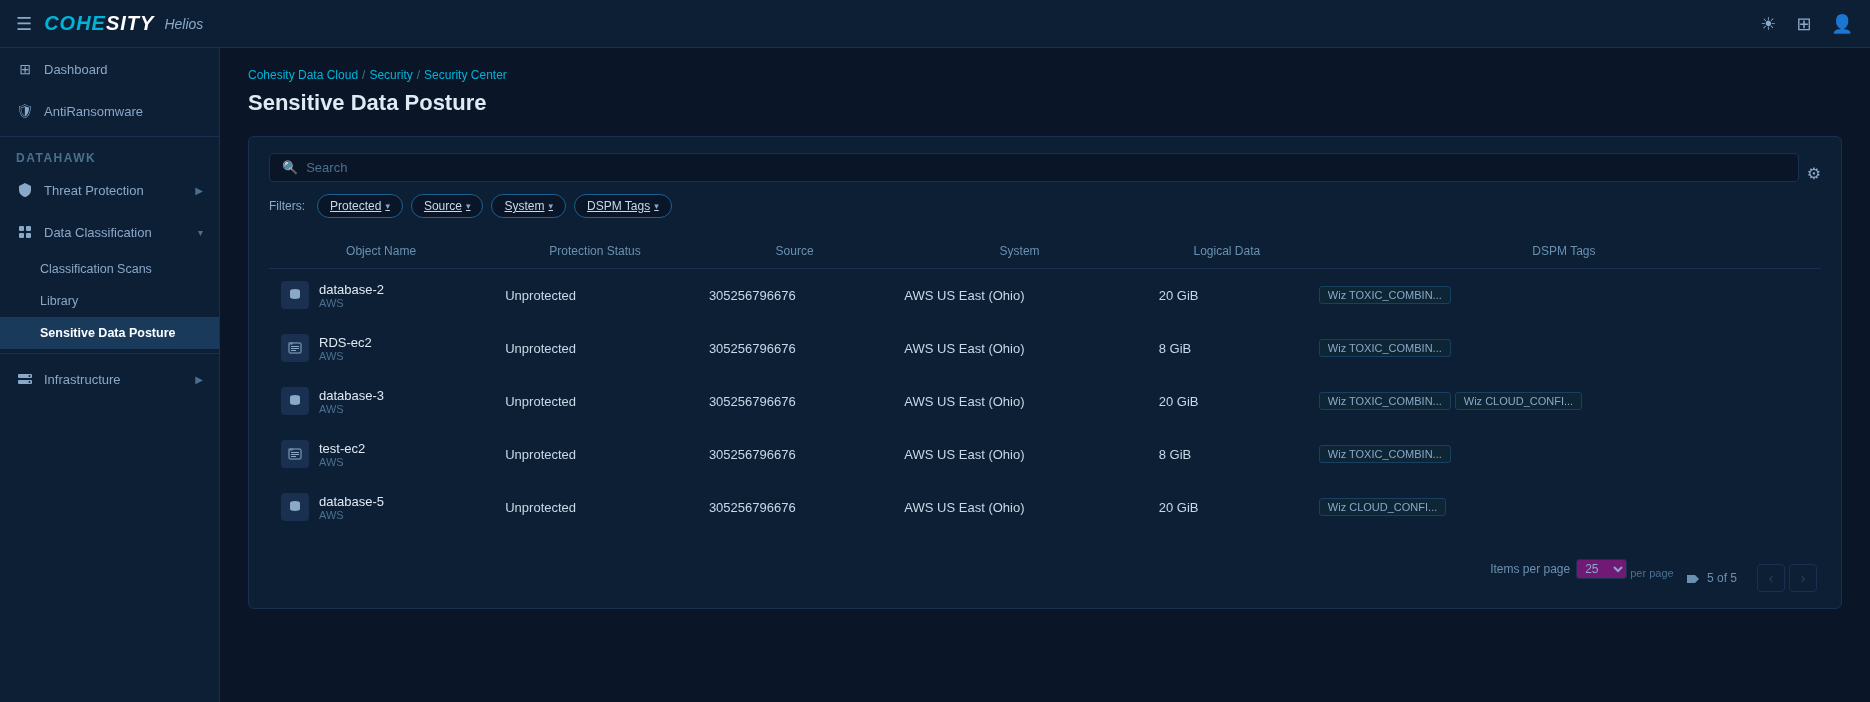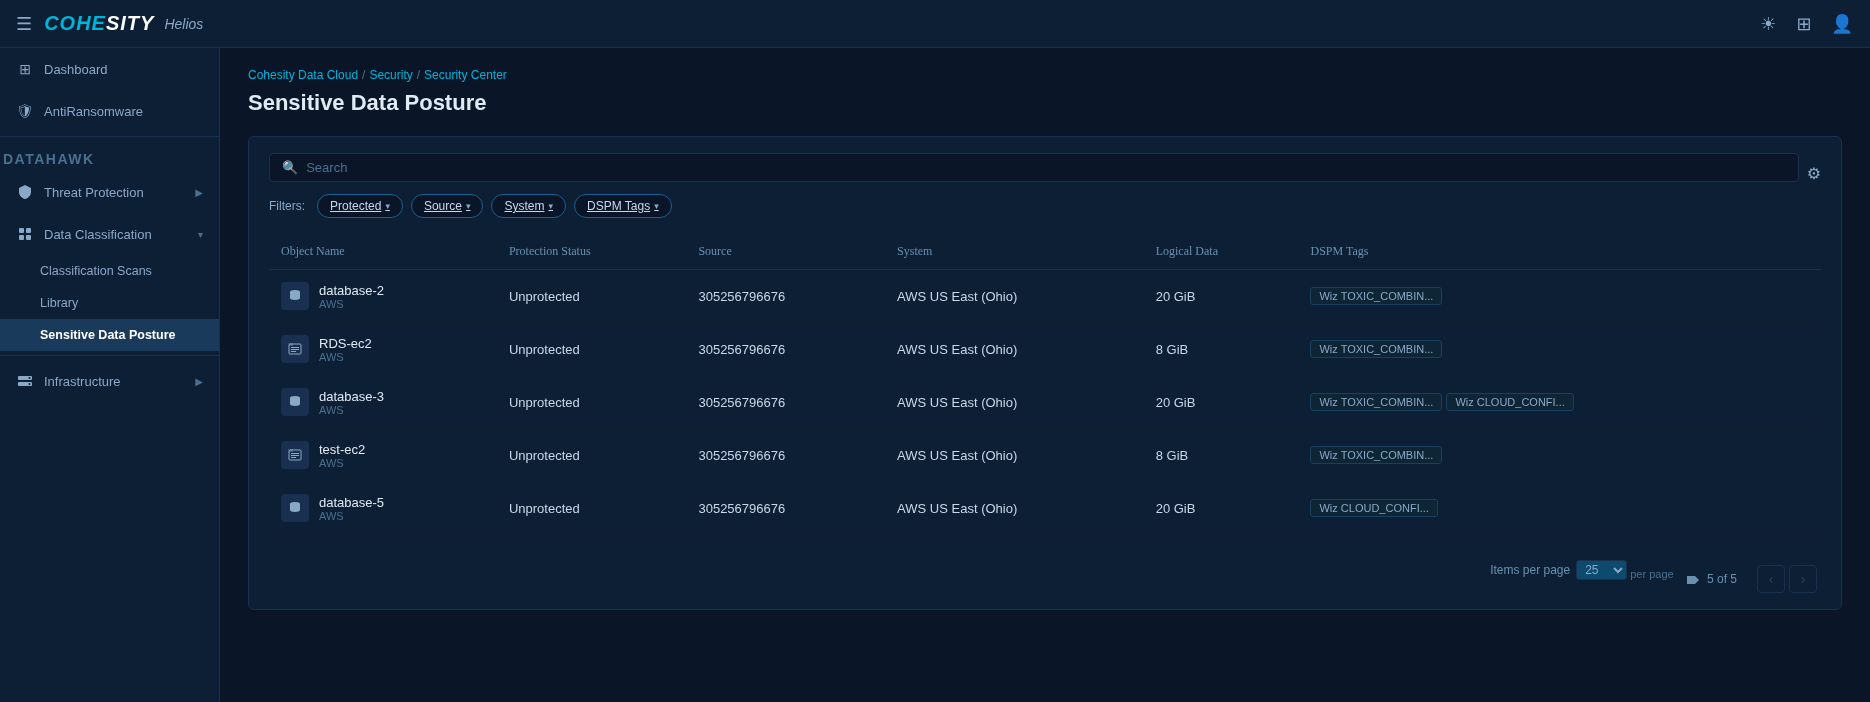--- a/index.html
+++ b/index.html
@@ -98,22 +98,22 @@
     .sidebar-item .icon {
       width: 18px;
       height: 18px;
       flex-shrink: 0;
       display: flex;
       align-items: center;
       justify-content: center;
       font-size: 14px;
     }
     .sidebar-section-label {
-      padding: 10px 16px 4px 3px;
-      font-size: 14px;
+      padding: 10px 16px 4px 16px;
+      font-size: 12px;
       color: #4a7090;
       font-weight: 700;
       letter-spacing: 1.5px;
       text-transform: uppercase;
     }
     .sidebar-item .chevron {
       margin-left: auto;
       font-size: 10px;
       color: #4a7090;
     }
@@ -238,26 +238,25 @@
     }
     table {
       width: 100%;
       border-collapse: collapse;
       font-size: 13px;
     }
     thead tr {
       border-bottom: 1px solid #1a3050;
     }
     thead th {
-      text-align: left;
+      text-align: center;
       padding: 10px 12px;
       color: #6a90b0;
       font-weight: 500;
       font-size: 12px;
-      font-family: Liberation Serif, serif;
     }
     tbody tr {
       border-bottom: 1px solid #112030;
       transition: background 0.1s;
     }
     tbody td {
       padding: 12px 12px;
       color: #c8d8e8;
       font-size: 13px;
     }
@@ -309,21 +308,21 @@
       flex-direction: row;
       align-items: flex-end;
       gap: 3px;
     }
     .pagination-info .items-line {
       display: flex;
       align-items: center;
       gap: 6px;
     }
     .items-per-page-select {
-      background: #0c4a6e;
+      background: #701a75;
       border: 1px solid #1a3050;
       color: #8aa8c8;
       font-size: 12px;
       padding: 1px 4px;
       border-radius: 3px;
     }
     .pagination-count {
       font-size: 12px;
       color: #6a90b0;
     }

